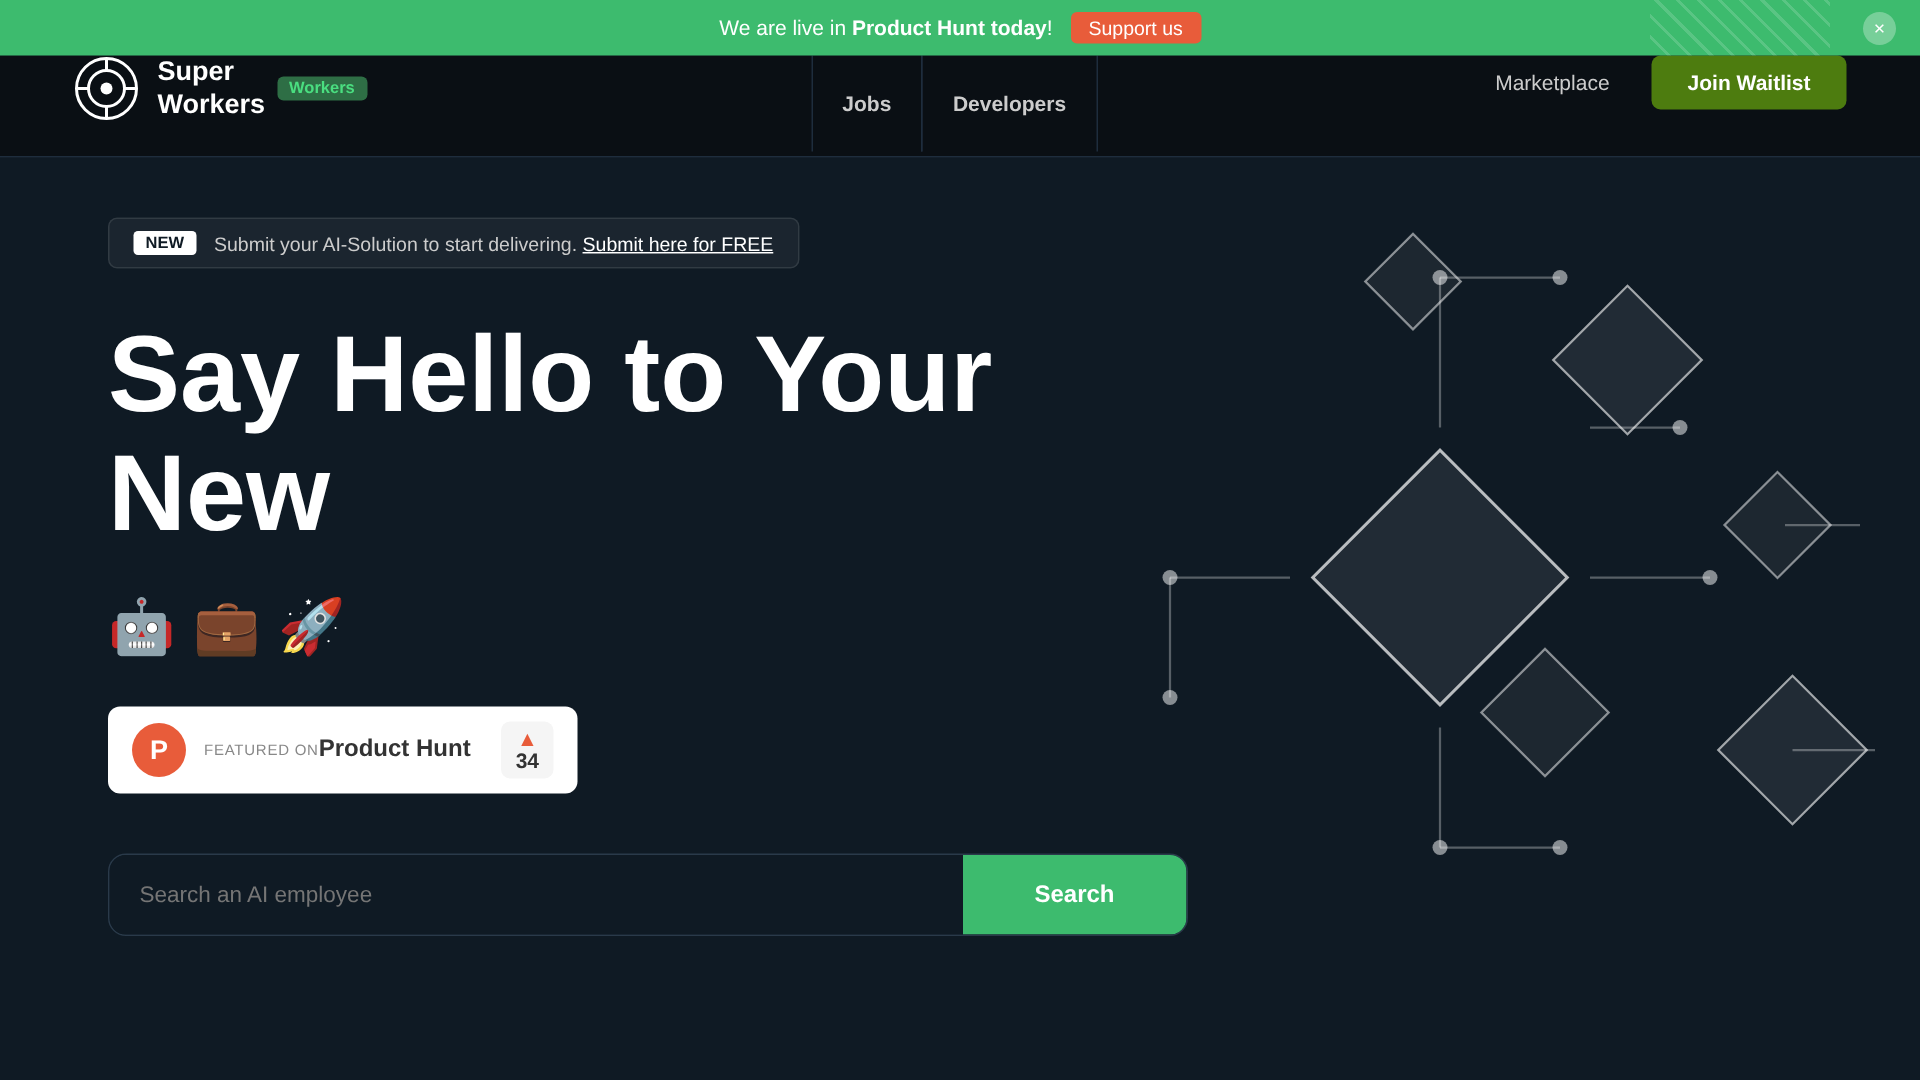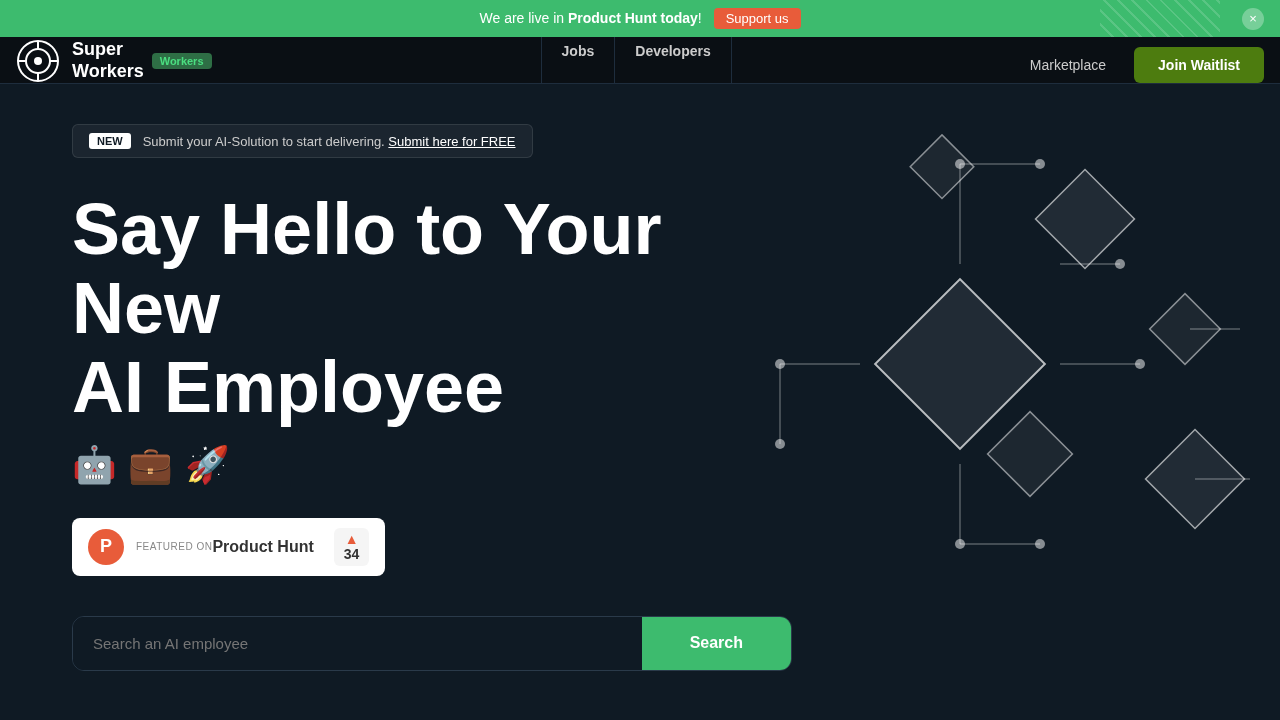--- a/index.html
+++ b/index.html
@@ -67,23 +67,23 @@
         rgba(255,255,255,0.15) 8px,
         rgba(255,255,255,0.15) 10px
       );
       pointer-events: none;
     }
 
     
     .navbar {
       background: #0a0f14;
       display: flex;
-      align-items: flex-end;
-      padding: 0 16px;
-      height: 47px;
+      align-items: flex-start;
+      padding: 0 49px;
+      height: 68px;
       border-bottom: 1px solid #1e2d3d;
     }
     .logo-area {
       display: flex;
       align-items: center;
       gap: 12px;
       margin-right: 32px;
       text-decoration: none;
       color: white;
     }
@@ -184,21 +184,21 @@
       color: white;
       text-decoration: underline;
     }
 
     
     .hero-heading {
       font-size: 72px;
       font-weight: 800;
       line-height: 1.1;
       color: white;
-      margin-bottom: 16px;
+      margin-bottom: 28px;
     }
 
     
     .emoji-row {
       font-size: 36px;
       margin-bottom: 32px;
       display: flex;
       gap: 12px;
     }
 
@@ -389,21 +389,20 @@
     <span class="new-badge-text">
       <span>Submit your AI-Solution to start delivering.</span>
       <a href="#">Submit here for FREE</a>
     </span>
   </div>
 
   
   <h1 class="hero-heading">
     <span>Say Hello to Your</span><br>
     <span>New</span><br>
-    <span>AI Employee</span>
   </h1>
 
   
   <div class="emoji-row">
     <span>🤖</span>
     <span>💼</span>
     <span>🚀</span>
   </div>
 
   

